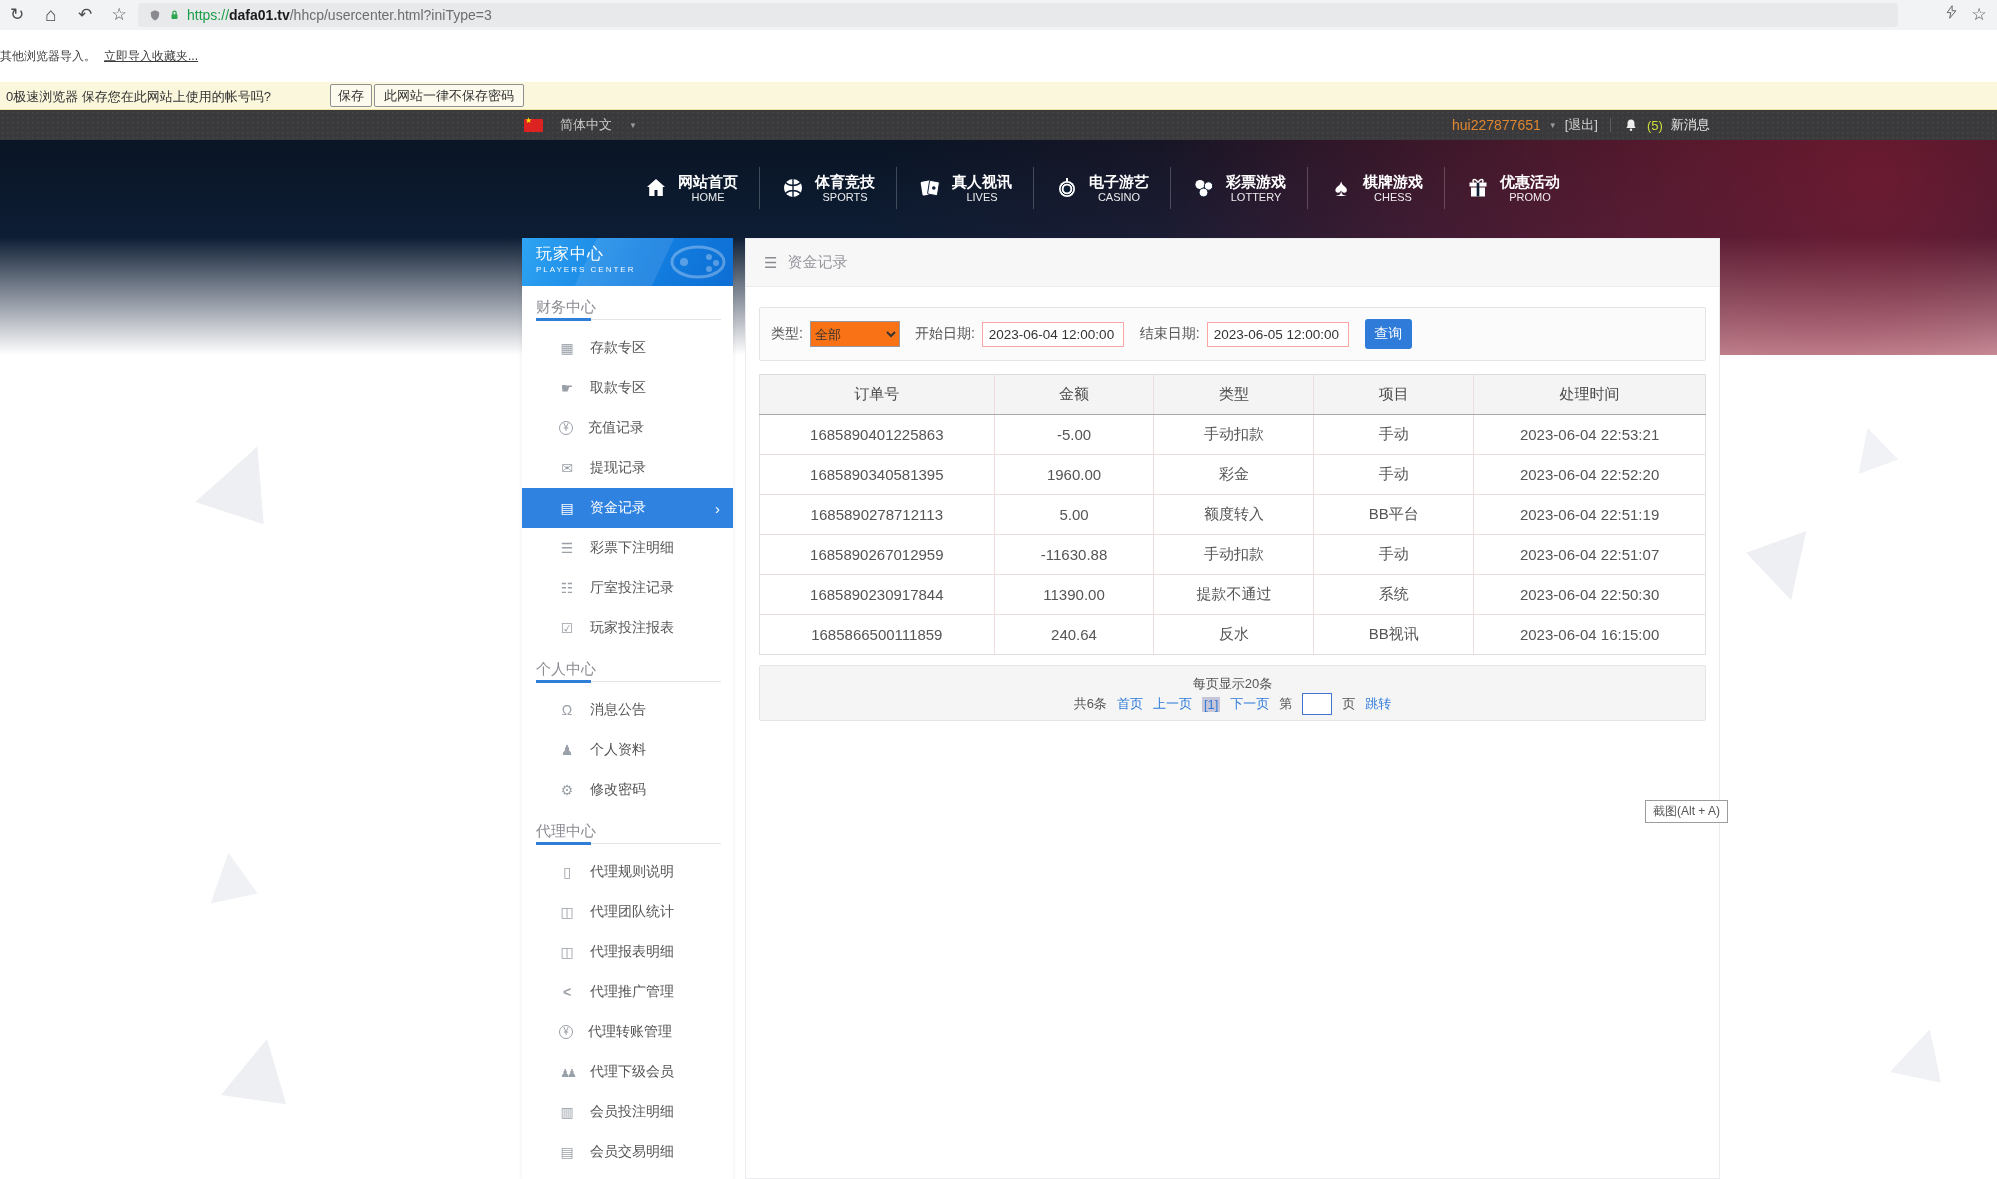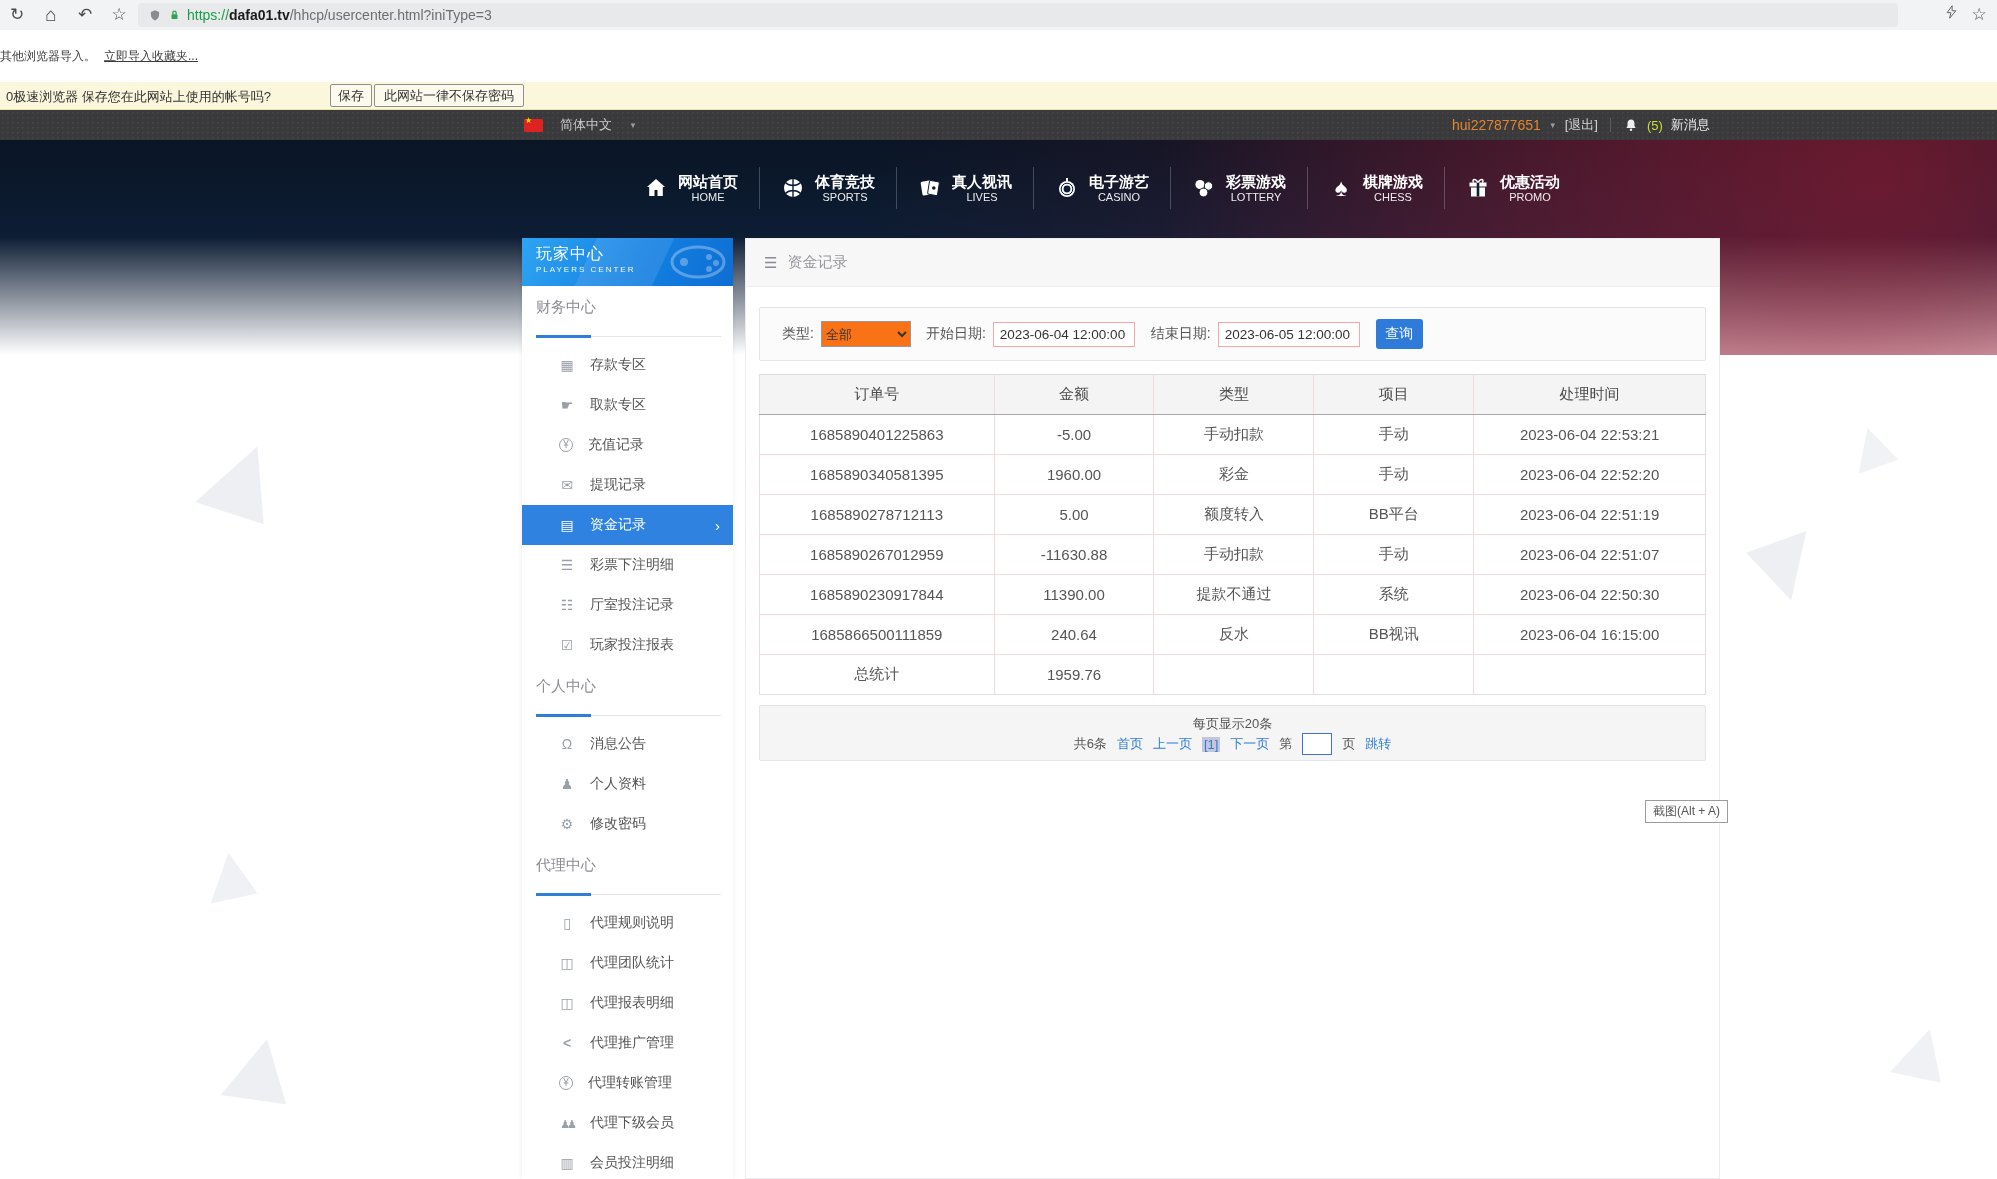--- a/index.html
+++ b/index.html
@@ -68,42 +68,42 @@
   .nav-ico { width:26px; height:26px; display:flex; align-items:center; justify-content:center; }
   .g-spade::before { content:"♠"; color:#fff; font-size:24px; line-height:26px; }
 
   
   .sidebar { position:absolute; left:522px; top:238px; width:211px; height:941px; background:#fff; z-index:4; box-shadow:0 1px 5px rgba(0,0,0,.08); overflow:hidden; }
   .side-head { height:48px; background:linear-gradient(115deg,#2ea4f2 0%,#1480e2 55%,#0d6ed4 100%); position:relative; color:#fff; padding:6px 0 0 14px; overflow:hidden; cursor:default; }
   .side-head::before { content:""; position:absolute; left:60px; top:-20px; width:70px; height:120px; background:rgba(255,255,255,.10); transform:rotate(25deg); }
   .side-head-t1 { font-size:16px; letter-spacing:1px; position:relative; }
   .side-head-t2 { font-size:8px; letter-spacing:2px; opacity:.95; position:relative; }
   .pad-ghost { position:absolute; right:6px; top:4px; opacity:.3; }
-  .section-label { margin:12px 12px 0 14px; padding-bottom:19px; border-bottom:1px solid #e4e4e4; color:#8b8b93; font-size:15px; position:relative; cursor:default; }
+  .section-label { margin:12px 12px 0 14px; padding-bottom:2px; border-bottom:1px solid #e4e4e4; color:#8b8b93; font-size:15px; position:relative; cursor:default; }
   .section-label::after { content:""; position:absolute; left:0; bottom:-2px; width:55px; height:3px; background:#2f7fd9; }
   .side-items { margin-top:8px; }
   .side-item { height:40px; display:flex; align-items:center; gap:15px; padding-left:37px; color:#555; font-size:14px; cursor:pointer; position:relative; }
   .si { width:16px; text-align:center; color:#9aa0a8; font-size:14px; flex:0 0 16px; }
   .side-item.active { background:#2f82e0; color:#fff; }
   .side-item.active .si { color:#fff; }
   .chev { position:absolute; right:13px; font-size:15px; color:#fff; }
   .g-card::before { content:"▦"; } .g-hand::before { content:"☛"; } .g-env::before { content:"✉"; }
   .g-cash::before { content:"▤"; } .g-list::before { content:"☰"; } .g-list2::before { content:"☷"; }
   .g-chart::before { content:"☑"; } .g-bellG::before { content:"Ω"; } .g-person::before { content:"♟"; }
   .g-gear::before { content:"⚙"; } .g-doc::before { content:"▯"; } .g-report::before { content:"◫"; }
   .g-share::before { content:"<"; font-weight:bold; } .g-clip::before { content:"▥"; } .g-doc2::before { content:"▤"; }
   .g-people::before { content:"♟♟"; letter-spacing:-3px; font-size:11px; }
   .si.g-yen { border:1px solid #9aa0a8; border-radius:50%; width:14px; height:14px; flex:0 0 14px; font-size:10px; line-height:12px; }
   .si.g-yen::before { content:"¥"; }
 
   
   .panel { position:absolute; left:745px; top:238px; width:975px; height:941px; background:#fff; border:1px solid #ececee; z-index:4; }
   .panel-head { height:48px; background:#f7f7f8; border-bottom:1px solid #ececec; display:flex; align-items:center; gap:10px; padding-left:18px; color:#95959c; font-size:15px; }
   .g-burger::before { content:"☰"; color:#8b8b92; font-size:15px; }
-  .filter-box { margin:20px 13px 0; height:54px; border:1px solid #e4e4e6; background:#fbfbfc; border-radius:2px; display:flex; align-items:center; padding:0 22px; font-size:14px; color:#555; }
+  .filter-box { margin:20px 13px 0; height:54px; border:1px solid #e4e4e6; background:#fbfbfc; border-radius:2px; display:flex; align-items:center; padding:0 11px; font-size:14px; color:#555; }
   .f-label { margin-right:7px; }
   .type-select { width:90px; height:26px; border:1px solid #97979d; background:#f97316; font-size:13px; color:#333; margin-right:15px; font-family:inherit; }
   .date-input { width:142px; height:25px; border:1px solid #fca5a5; font-size:13.5px; color:#333; padding:0 6px; margin-right:16px; font-family:inherit; }
   .search-btn { width:47px; height:30px; background:#2e7bd9; color:#fff; border:none; border-radius:3px; font-size:14px; cursor:pointer; font-family:inherit; }
 
   .data-table { margin:13px 13px 0; width:calc(100% - 26px); border-collapse:collapse; table-layout:fixed; font-size:15px; color:#555; }
   .data-table col.w1 { width:24.8%; } .data-table col.w2 { width:16.9%; } .data-table col.w3 { width:16.9%; }
   .data-table col.w4 { width:16.9%; } .data-table col.w5 { width:24.5%; }
   .data-table th, .data-table td { border:1px solid #f0dcdc; height:40px; text-align:center; font-weight:normal; padding:0; overflow:hidden; white-space:nowrap; }
   .data-table thead th { background:#f4f4f5; color:#4a4a4a; border-top:1px solid #dcdcdc; border-bottom:1px solid #a8a8a8; }
@@ -449,27 +449,20 @@
             <td>系统</td>
             <td>2023-06-04 22:50:30</td>
         </tr>
         <tr>
           <td>1685866500111859</td>
             <td>240.64</td>
             <td>反水</td>
             <td>BB视讯</td>
             <td>2023-06-04 16:15:00</td>
         </tr>
-        <tr>
-          <td>总统计</td>
-            <td>1959.76</td>
-            <td></td>
-            <td></td>
-            <td></td>
-        </tr>
       </tbody>
     </table>
 
     <div class="pager-box">
       <span>每页显示20条</span>
       <div class="pager-right">
         <span>共6条</span>
         <span class="plink">首页</span>
         <span class="plink">上一页</span>
         <span class="pcur">[1]</span>

